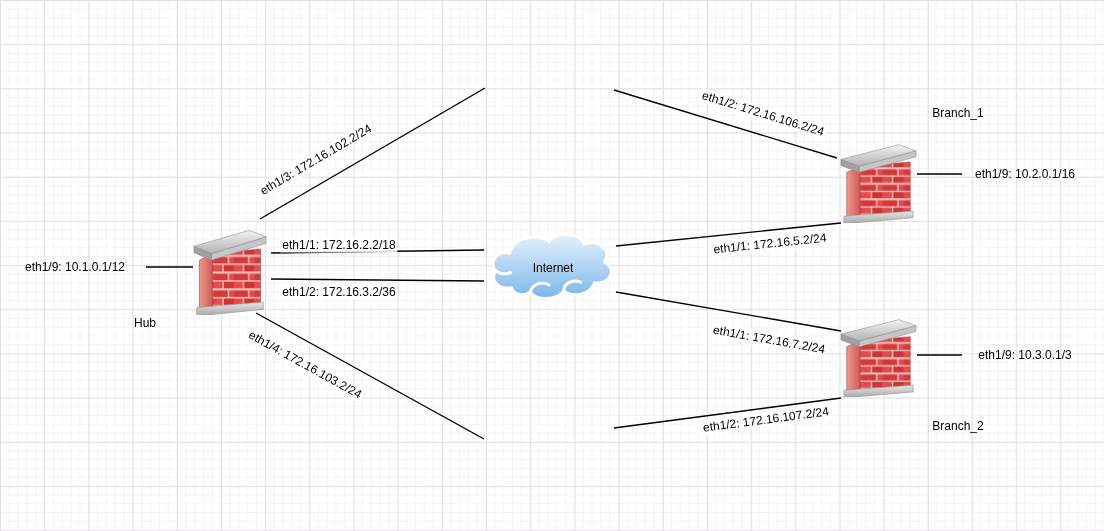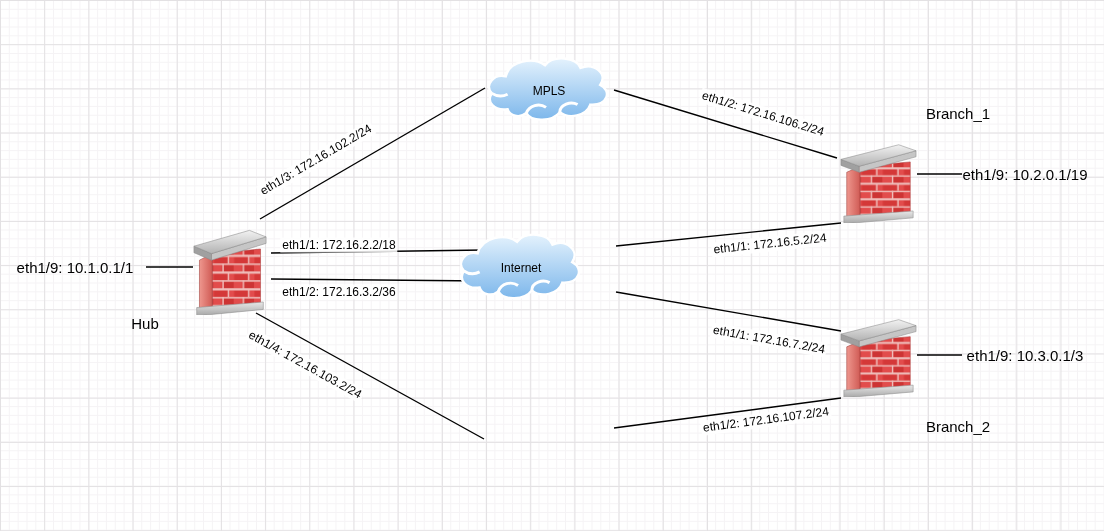--- a/index.html
+++ b/index.html
@@ -18,21 +18,21 @@
   .edges{position:absolute;left:0;top:0;width:100%;height:100%}
   .edges line{stroke:#000000;stroke-width:1.4}
   .node{position:absolute}
   .node > svg{display:block;width:100%;height:100%}
   .cloud-label{
     position:absolute;inset:0;display:flex;align-items:center;justify-content:center;
     font-size:12px;line-height:14px;text-align:center;
   }
   .node-label{
     position:absolute;transform:translate(-50%,-50%);
-    font-size:15px;line-height:15px;white-space:nowrap;text-align:left;
+    font-size:12px;line-height:15px;white-space:nowrap;text-align:left;
   }
   .edge-label{
     position:absolute;font-size:12px;line-height:15px;white-space:nowrap;
     background:rgba(255,255,255,0.85);padding:0 2px;
   }
 </style>
 </head>
 <body>
 
 <div class="canvas">
@@ -107,47 +107,38 @@
     <svg viewBox="0 0 80 100" preserveAspectRatio="none">
       <polygon points="7,41 21,34 21,93 7,100" fill="url(#fw-side)" stroke="#9c3c38" stroke-width="0.6"></polygon>
       <polygon points="21,34 73,29 73,89 21,93" fill="url(#fw-bricks)" stroke="#aa3a3a" stroke-width="0.6"></polygon>
       <polygon points="4,92 76,86 76,94 4,101" fill="url(#fw-base)" stroke="#8c8c8c" stroke-width="0.6"></polygon>
       <polygon points="1,26 20,34 20,41 1,33" fill="#a0a0a0" stroke="#8c8c8c" stroke-width="0.6"></polygon>
       <polygon points="20,34 79,16 79,23 20,41" fill="#c6c6c6" stroke="#8c8c8c" stroke-width="0.6"></polygon>
       <polygon points="1,26 61,9 79,16 20,34" fill="url(#fw-cap-top)" stroke="#8c8c8c" stroke-width="0.6"></polygon>
     </svg>
   </div>
 
-  <div class="node" style="left:484px;top:53px;width:130px;height:75px">
-    <svg viewBox="0 0 132 80" preserveAspectRatio="none">
-      <path d="M24,60 C10,62 2,52 8,43 C0,34 10,22 22,25 C26,8 50,4 62,13 C70,2 94,4 98,16 C112,10 126,22 118,34 C130,40 126,56 108,55 C104,67 86,71 77,63 C70,73 48,74 43,64 C36,70 26,67 24,60 Z" fill="url(#cloud-grad)" stroke="#ffffff" stroke-width="2.5"></path>
-      <path d="M43,64 C46,56 56,53 63,58" fill="none" stroke="#ffffff" stroke-width="3"></path>
-      <path d="M77,63 C77,55 88,51 95,55" fill="none" stroke="#ffffff" stroke-width="3"></path>
-      <path d="M8,43 C14,47 20,46 24,44" fill="none" stroke="#ffffff" stroke-width="3"></path>
-    </svg>
-    <div class="cloud-label">MPLS</div>
-  </div>
 
-  <div class="node" style="left:456px;top:229px;width:130px;height:78px">
+  <div class="node" style="left:488px;top:229px;width:130px;height:78px">
     <svg viewBox="0 0 132 80" preserveAspectRatio="none">
       <path d="M24,60 C10,62 2,52 8,43 C0,34 10,22 22,25 C26,8 50,4 62,13 C70,2 94,4 98,16 C112,10 126,22 118,34 C130,40 126,56 108,55 C104,67 86,71 77,63 C70,73 48,74 43,64 C36,70 26,67 24,60 Z" fill="url(#cloud-grad)" stroke="#ffffff" stroke-width="2.5"></path>
       <path d="M43,64 C46,56 56,53 63,58" fill="none" stroke="#ffffff" stroke-width="3"></path>
       <path d="M77,63 C77,55 88,51 95,55" fill="none" stroke="#ffffff" stroke-width="3"></path>
       <path d="M8,43 C14,47 20,46 24,44" fill="none" stroke="#ffffff" stroke-width="3"></path>
     </svg>
     <div class="cloud-label">Internet</div>
   </div>
 
 
   <div class="node-label" style="left:145px;top:323px">Hub</div>
   <div class="node-label" style="left:958px;top:113px">Branch_1</div>
   <div class="node-label" style="left:958px;top:426px">Branch_2</div>
 
-  <div class="node-label" style="left:75px;top:267px">eth1/9: 10.1.0.1/1</div>
-  <div class="node-label" style="left:1025px;top:174px">eth1/9: 10.2.0.1/19</div>
+  <div class="node-label" style="left:75px;top:267px">eth1/9: 10.1.0.1/12</div>
+  <div class="node-label" style="left:1025px;top:174px">eth1/9: 10.2.0.1/16</div>
   <div class="node-label" style="left:1025px;top:355px">eth1/9: 10.3.0.1/3</div>
 
   <div class="edge-label" style="left:316px;top:160px;transform:translate(-50%,-50%) rotate(-30.5deg)">eth1/3: 172.16.102.2/24</div>
   <div class="edge-label" style="left:763px;top:114px;transform:translate(-50%,-50%) rotate(17deg)">eth1/2: 172.16.106.2/24</div>
   <div class="edge-label" style="left:339px;top:245px;transform:translate(-50%,-50%)">eth1/1: 172.16.2.2/18</div>
   <div class="edge-label" style="left:339px;top:292px;transform:translate(-50%,-50%)">eth1/2: 172.16.3.2/36</div>
   <div class="edge-label" style="left:305px;top:365px;transform:translate(-50%,-50%) rotate(29deg)">eth1/4: 172.16.103.2/24</div>
   <div class="edge-label" style="left:770px;top:244px;transform:translate(-50%,-50%) rotate(-6deg)">eth1/1: 172.16.5.2/24</div>
   <div class="edge-label" style="left:769px;top:340px;transform:translate(-50%,-50%) rotate(10deg)">eth1/1: 172.16.7.2/24</div>
   <div class="edge-label" style="left:766px;top:420px;transform:translate(-50%,-50%) rotate(-7.5deg)">eth1/2: 172.16.107.2/24</div>

